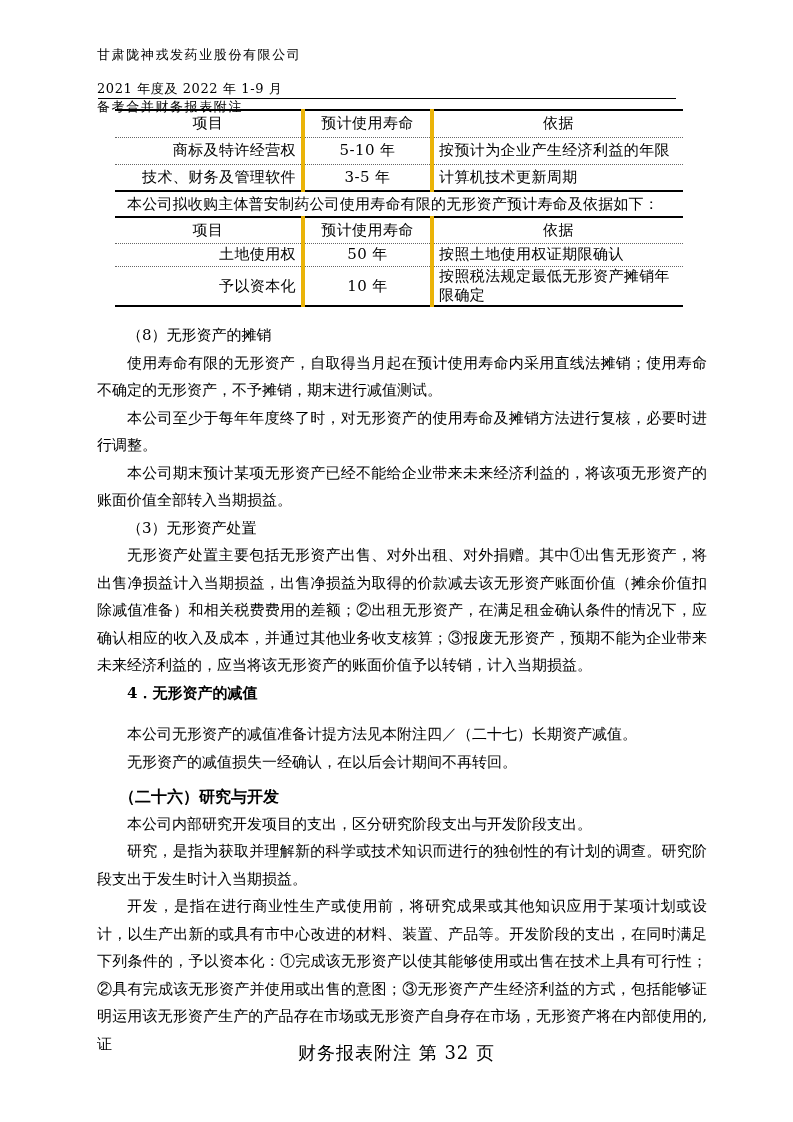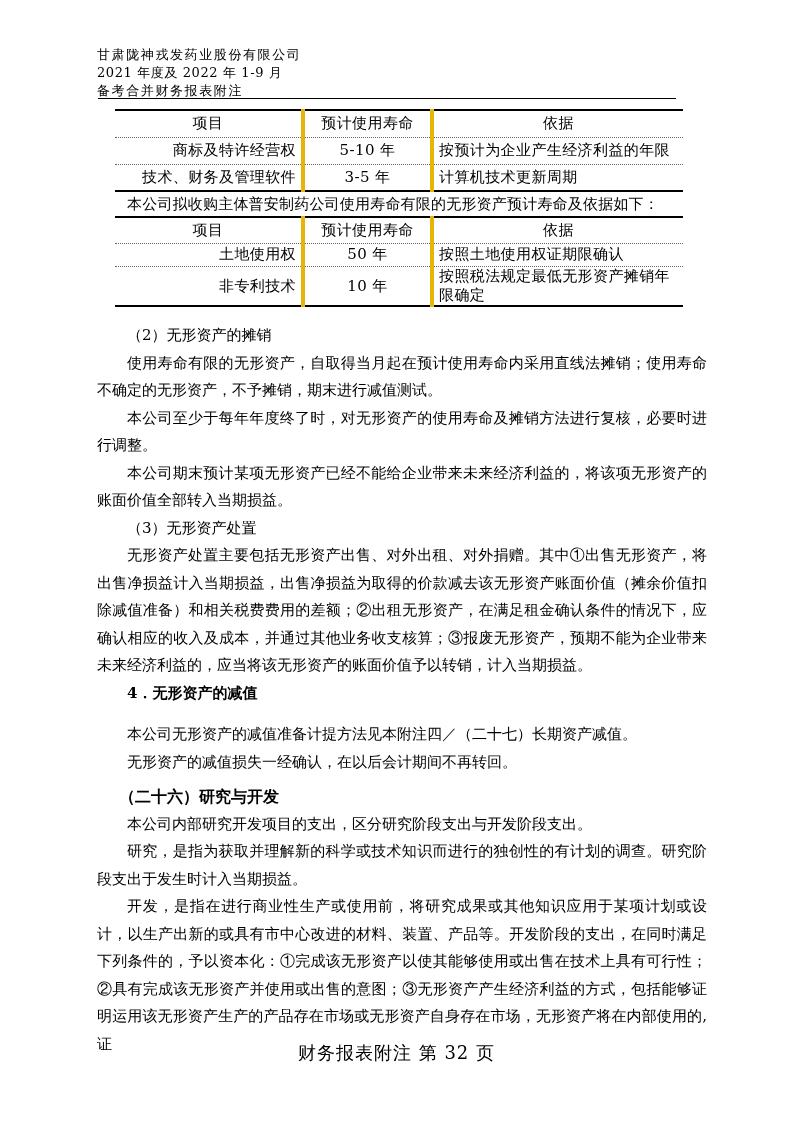--- a/index.html
+++ b/index.html
@@ -6,21 +6,21 @@
   html, body { background:#ffffff; }
   body {
     width:793px; height:1122px; position:relative;
     font-family:"DejaVu Serif","Liberation Serif",serif;
     color:#000000;
   }
   .page { position:absolute; left:0; top:0; width:793px; height:1122px; background:#ffffff; overflow:hidden; }
 
   
   .doc-header { position:absolute; left:97px; top:46px; font-size:13px; line-height:18px; letter-spacing:1.6px; white-space:nowrap; }
-  .doc-header .num { letter-spacing:0.6px; }
+  .doc-header .num { letter-spacing:0.6px;margin-top:16px; }
   .header-rule { position:absolute; left:98px; top:98px; width:578px; height:0; border-top:1.8px solid #000; }
 
   
   table.life-table {
     position:absolute; left:115px; width:568px;
     border-collapse:collapse; table-layout:fixed;
     font-size:15px; letter-spacing:0.4px;
     border-top:2.4px solid #000; border-bottom:2.4px solid #000;
   }
   .t1 { top:109px; }
@@ -102,29 +102,29 @@
       <td>项目</td>
       <td>预计使用寿命</td>
       <td>依据</td>
     </tr>
     <tr class="data">
       <td class="c-item">土地使用权</td>
       <td class="c-life">50 年</td>
       <td class="c-basis">按照土地使用权证期限确认</td>
     </tr>
     <tr class="data">
-      <td class="c-item">非专利技术</td>
+      <td class="c-item">予以资本化</td>
       <td class="c-life">10 年</td>
       <td class="c-basis">按照税法规定最低无形资产摊销年限确定</td>
     </tr>
   </tbody>
     </table>
 
   <div class="body-text">
-    <p class="p-sub">（2）无形资产的摊销</p>
+    <p class="p-sub">（8）无形资产的摊销</p>
     <p class="p-body">使用寿命有限的无形资产，自取得当月起在预计使用寿命内采用直线法摊销；使用寿命不确定的无形资产，不予摊销，期末进行减值测试。</p>
     <p class="p-body">本公司至少于每年年度终了时，对无形资产的使用寿命及摊销方法进行复核，必要时进行调整。</p>
     <p class="p-body">本公司期末预计某项无形资产已经不能给企业带来未来经济利益的，将该项无形资产的账面价值全部转入当期损益。</p>
     <p class="p-sub">（3）无形资产处置</p>
     <p class="p-body">无形资产处置主要包括无形资产出售、对外出租、对外捐赠。其中①出售无形资产，将出售净损益计入当期损益，出售净损益为取得的价款减去该无形资产账面价值（摊余价值扣除减值准备）和相关税费费用的差额；②出租无形资产，在满足租金确认条件的情况下，应确认相应的收入及成本，并通过其他业务收支核算；③报废无形资产，预期不能为企业带来未来经济利益的，应当将该无形资产的账面价值予以转销，计入当期损益。</p>
     <p class="p-bold">4．无形资产的减值</p>
     <p class="p-body">本公司无形资产的减值准备计提方法见本附注四／（二十七）长期资产减值。</p>
     <p class="p-body">无形资产的减值损失一经确认，在以后会计期间不再转回。</p>
     <p class="p-section">（二十六）研究与开发</p>
     <p class="p-body">本公司内部研究开发项目的支出，区分研究阶段支出与开发阶段支出。</p>

